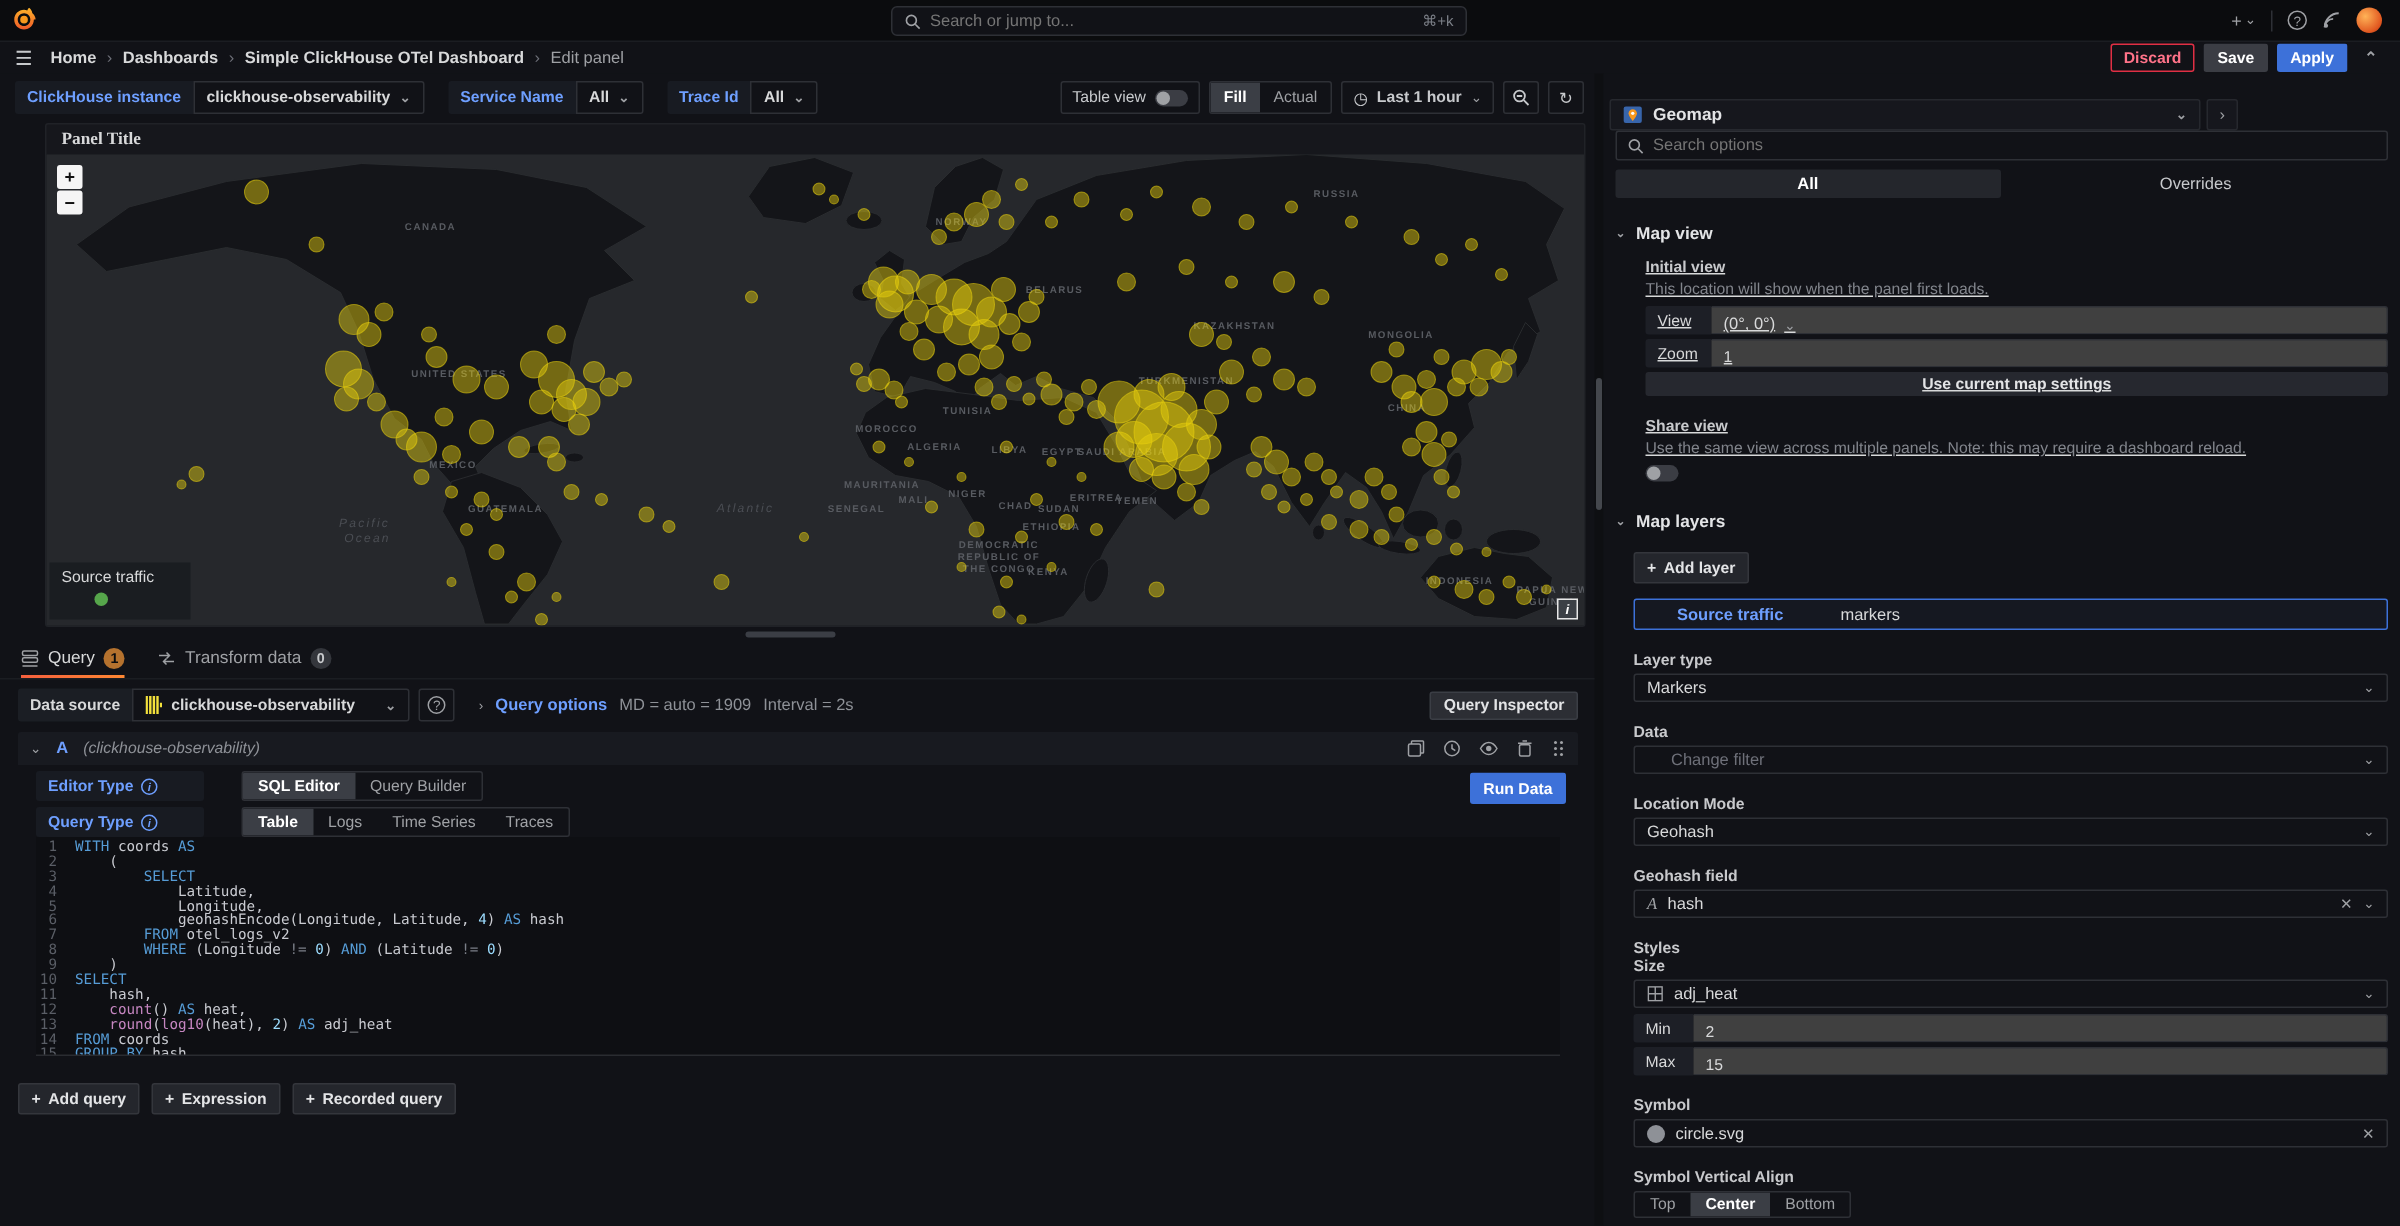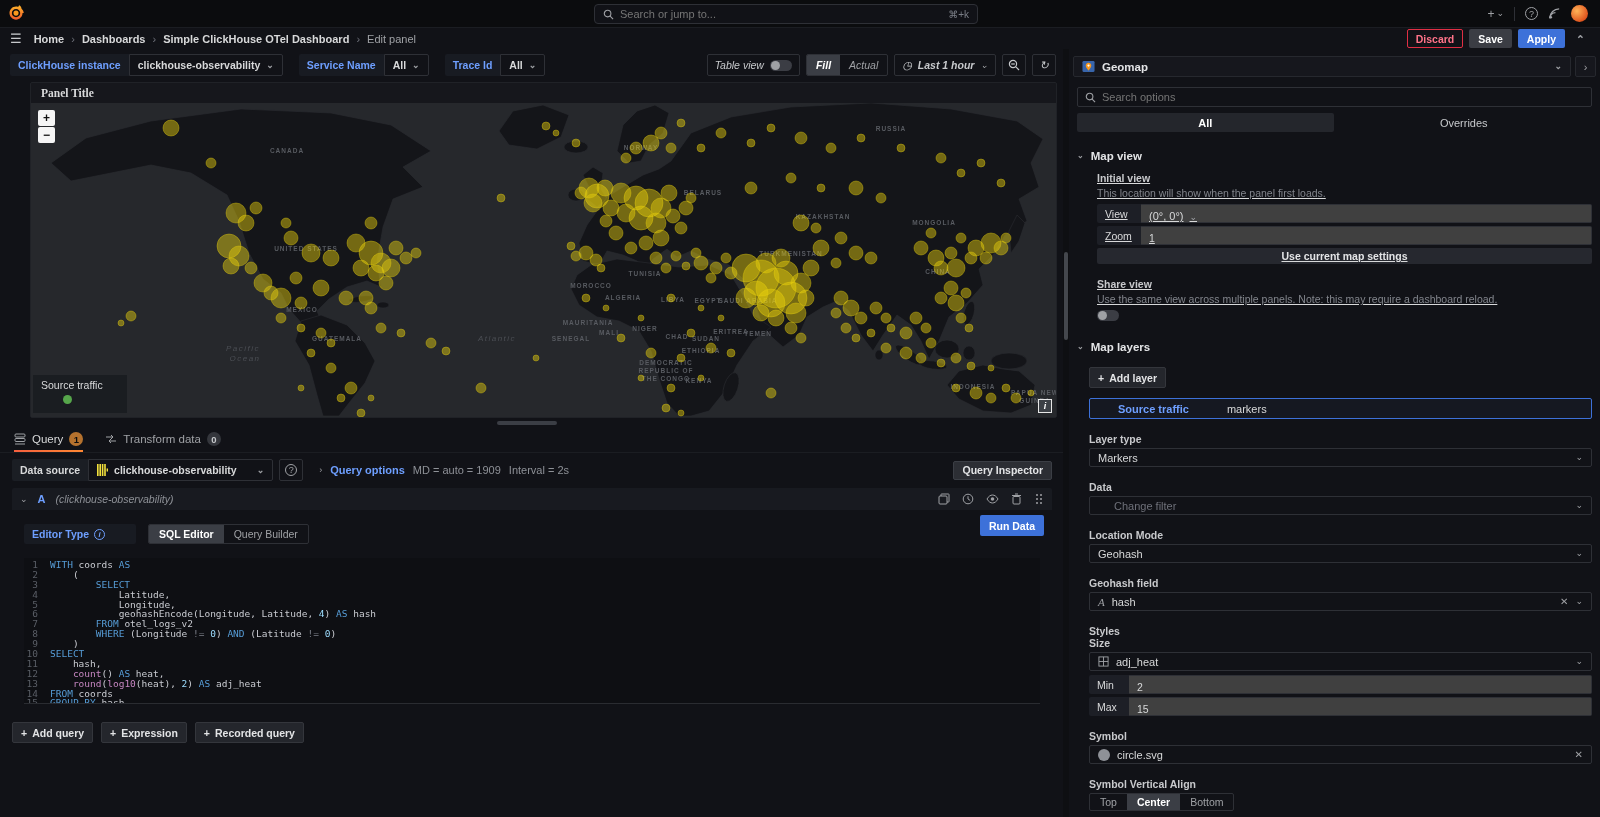--- a/index.html
+++ b/index.html
@@ -37,21 +37,21 @@
   .btn-square { width:19px; justify-content:center; padding:0; color:#9fa1a5; background:transparent; }
 
   
   #filterrow { position:absolute; left:10px; top:53px; width:1046px; height:24px; display:flex; align-items:center; }
   .chip-label { background:#181b22; color:#6e9fff; font-weight:bold; font-size:10.5px; height:22px;
     display:flex; align-items:center; padding:0 8px; border-radius:2px 0 0 2px; }
   .chip-value { background:#111217; border:1px solid #2e3036; height:22px; display:flex; align-items:center;
     gap:6px; padding:0 8px; color:#d8d9da; font-weight:bold; font-size:10.5px; border-radius:0 2px 2px 0; cursor:pointer;}
   .chev { color:#9fa1a5; font-size:9px; line-height:1; }
   .filter-gap { width:16px; }
-  #viewcontrols { margin-left:auto; display:flex; align-items:center; gap:6px;font-style:italic; }
+  #viewcontrols { margin-left:auto; display:flex; align-items:center; gap:6px; }
   .vc-box { border:1px solid #2e3036; border-radius:2px; height:22px; display:flex; align-items:center; padding:0 7px; gap:6px; color:#c7c9cc; font-size:10.5px; }
   .toggle { width:22px; height:11px; border-radius:6px; background:#3b3d44; position:relative; cursor:pointer; }
   .toggle .knob { position:absolute; left:1px; top:1px; width:9px; height:9px; border-radius:50%; background:#9fa1a5; }
   .seg { display:flex; border:1px solid #2e3036; border-radius:2px; height:22px; overflow:hidden; }
   .seg-item { display:flex; align-items:center; padding:0 9px; color:#9fa1a5; cursor:pointer; font-size:10.5px; }
   .seg-item.active { background:#3b3e45; color:#fff; font-weight:bold; }
   .icon-btn { width:24px; height:22px; border:1px solid #2e3036; border-radius:2px; display:flex;
     align-items:center; justify-content:center; color:#c7c9cc; cursor:pointer; }
 
   
@@ -101,21 +101,21 @@
   .ds-meta { color:#8e9197; }
   #query-inspector-btn { margin-left:auto; background:#2c2e34; border:1px solid #3b3e45; color:#e3e4e6; }
 
   
   #qcard { position:absolute; left:12px; top:488px; width:1040px; height:219px; }
   #qhead { height:22px; background:#181a20; display:flex; align-items:center; padding:0 8px; gap:10px; border-radius:2px 2px 0 0; }
   #qhead .ref { color:#6e9fff; font-weight:bold; }
   #qhead .refnote { color:#8e9197; font-style:italic; font-size:10.5px; }
   #qhead-icons { margin-left:auto; display:flex; align-items:center; gap:12px; color:#9fa1a5; }
   #qhead-icons svg { display:block; cursor:pointer; }
-  .q-fieldrow { display:flex; align-items:flex-start; margin-top:14px; gap:4px; }
+  .q-fieldrow { display:flex; align-items:flex-start; margin-top:4px; gap:17px; }
   .q-chip { background:#181b22; color:#6e9fff; font-weight:bold; font-size:10.5px; height:20px; display:flex;
     align-items:center; gap:5px; padding:0 8px; border-radius:2px; width:112px; }
   .info-i { width:11px; height:11px; border:1px solid #6e9fff; border-radius:50%; font-size:7.5px; font-style:italic;
     display:flex; align-items:center; justify-content:center; }
   .q-seg { margin-left:8px; height:20px; }
   .q-seg .seg-item { padding:0 10px; font-size:10.5px; }
   #run-query-btn { position:absolute; right:8px; top:27px; height:21px; }
   
   #sqlbox { position:absolute; left:12px; top:70px; width:1016px; height:146px; background:#0e0f13;
     border-bottom:1px solid #2a2c31; font-family:"DejaVu Sans Mono", monospace; font-size:9.5px; overflow:hidden; padding-top:2px;}
@@ -123,21 +123,21 @@
   .sql-line .ln { width:26px; text-align:right; padding-right:12px; color:#5a5e66; flex:none; }
   .tk-pl { color:#c9cbd1; } .tk-kw { color:#569cd6; } .tk-fn { color:#c586c0; }
   .tk-num { color:#9cdcfe; } .tk-op { color:#7a7e87; }
 
   
   #bottombtns { position:absolute; left:12px; top:722px; display:flex; gap:8px; }
   .btn-sec { background:#24262c; border:1px solid #34363c; color:#e3e4e6; height:21px; }
 
   
   #options { position:absolute; left:1069px; top:49px; width:531px; height:768px; background:#111217; overflow:hidden; }
-  #opt-header { position:absolute; left:4px; top:7px; width:523px; display:flex; gap:4px;border-radius:10px; }
+  #opt-header { position:absolute; left:4px; top:17px; width:419px; display:flex; gap:4px;border-radius:10px; }
   #opt-header .headbox { flex:1; height:21px; background:#16171d; border:1px solid #26282e; border-radius:2px;
     display:flex; align-items:center; gap:7px; padding:0 8px; font-weight:bold; color:#e3e4e6; font-size:11.5px; cursor:pointer;}
   #opt-header .collapse { width:21px; height:21px; background:#16171d; border:1px solid #26282e; border-radius:2px;
     display:flex; align-items:center; justify-content:center; color:#9fa1a5; cursor:pointer; }
   #opt-scroll { position:absolute; left:8px; top:38px; width:515px; }
   #opt-search { height:20px; border:1px solid #2e3036; border-radius:2px; display:flex; align-items:center;
     gap:6px; padding:0 7px; }
   #opt-search input { flex:1; background:transparent; border:none; outline:none; color:#9fa1a5; font-size:11px; font-family:"Liberation Sans",sans-serif;}
   #opt-tabs { display:flex; margin-top:6px; gap:2px; }
   .opt-tab { flex:1; height:19px; display:flex; align-items:center; justify-content:center; color:#c7c9cc;

